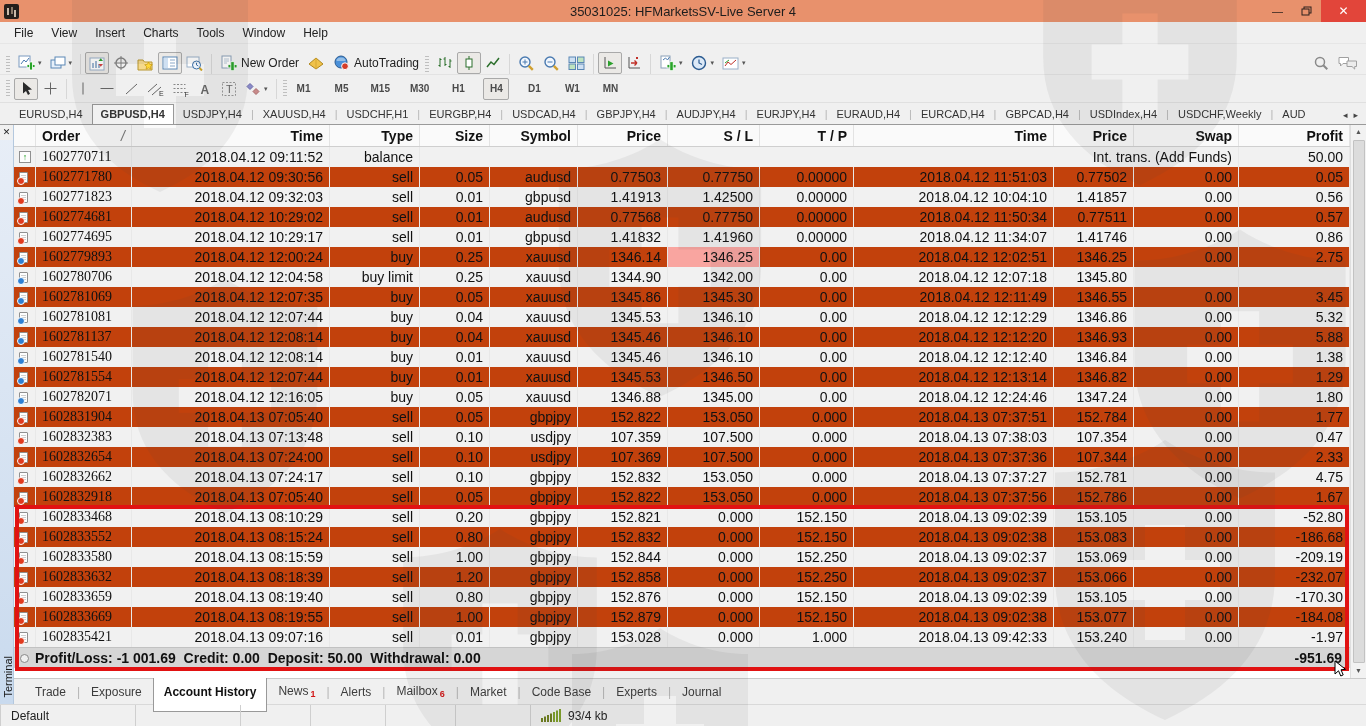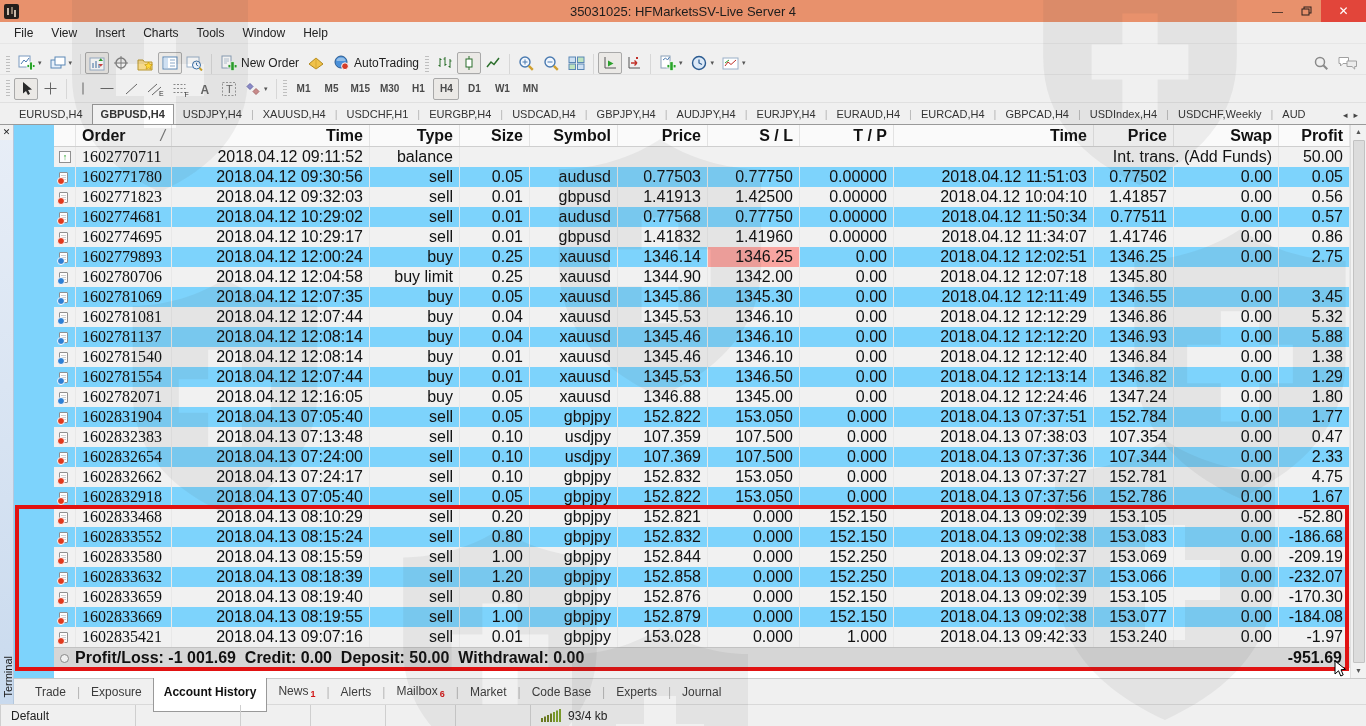--- a/index.html
+++ b/index.html
@@ -37,21 +37,21 @@
   .ctab.active { background:#fff; border-color:#999; font-weight:700;margin-top:36px; }
   .ctab-sep { color:#b5b5b5; padding:3px 0 4px; }
   .ctab-scroll { margin-left:auto; display:flex; gap:6px; padding:0 6px 4px 0; color:#444; font-size:9px; }
   
   .terminal-wrap { height:580px; display:flex; border-top:1px solid #9a9a9a; background:#fff; }
   .rail { width:14px; flex:0 0 auto; background:linear-gradient(#e8eef7,#c9daee); border-right:1px solid #b4c8de; position:relative; }
   .rail-x { position:absolute; top:0; left:0; width:13px; height:15px; background:#f0f0f0; font-size:9px; line-height:15px; text-align:center; color:#222; }
   .rail-label { position:absolute; bottom:6px; left:0px; width:14px; writing-mode:vertical-lr; transform:rotate(180deg); font-size:11px; color:#1a1a1a; }
   .right-col { flex:1; display:flex; flex-direction:column; min-width:0; }
   .table-region { flex:1; display:flex; min-height:0; }
-  .table-area { flex:1; position:relative; background:#7dd3fc; font-size:16px; color:#111; overflow:hidden;padding-left:40px; }
+  .table-area { flex:1; position:relative; background:#c2410c; font-size:14px; color:#111; overflow:hidden; }
   .thead { display:flex; height:22px; align-items:stretch; background:#fafafa; border-bottom:1px solid #cfcfcf; font-weight:700; }
   .hcell { display:flex; align-items:center; justify-content:flex-end; padding:0 6px; border-right:1px solid #e3e3e3; }
   .hcell.c1 { justify-content:space-between; }
   .sort-slash { color:#777; font-weight:400; font-style:italic; }
   .row { display:flex; height:20px; align-items:stretch; }
   .rows .row:nth-child(odd) { background:#f1f1f1; }
   .cell { display:flex; align-items:center; justify-content:flex-end; padding:0 6px; border-right:1px solid #e8e8e8; white-space:nowrap; overflow:hidden; }
   .cell.c1 { justify-content:flex-start;font-family:Liberation Serif, serif; }
   .cell.icup { justify-content:flex-start; padding:0 0 0 5px; }
   .cell.hl { background:#f9a5a0; }
@@ -364,21 +364,21 @@
   </span>
   <span class="tb-btn">
     <svg width="16" height="16">
         <path d="M5 2.5 l3 3 -3 3 -3 -3 Z" fill="#8a8ac8" stroke="#6a6aa8"></path>
         <path d="M11 7.5 l3 3 -3 3 -3 -3 Z" fill="#c88a8a" stroke="#a86a6a"></path>
       </svg>
     <span class="caret">▾</span>
   </span>
   <span class="tb-sep"></span>
   <span class="grip"></span>
-  <span style="display:flex; gap:2px;text-align:center;">
+  <span style="display:flex; gap:12px;text-align:center;">
       <span class="tb-btn tf">M1</span>
       <span class="tb-btn tf">M5</span>
       <span class="tb-btn tf">M15</span>
       <span class="tb-btn tf">M30</span>
       <span class="tb-btn tf">H1</span>
       <span class="tb-btn tf pressed">H4</span>
       <span class="tb-btn tf">D1</span>
       <span class="tb-btn tf">W1</span>
       <span class="tb-btn tf">MN</span>
     </span>

